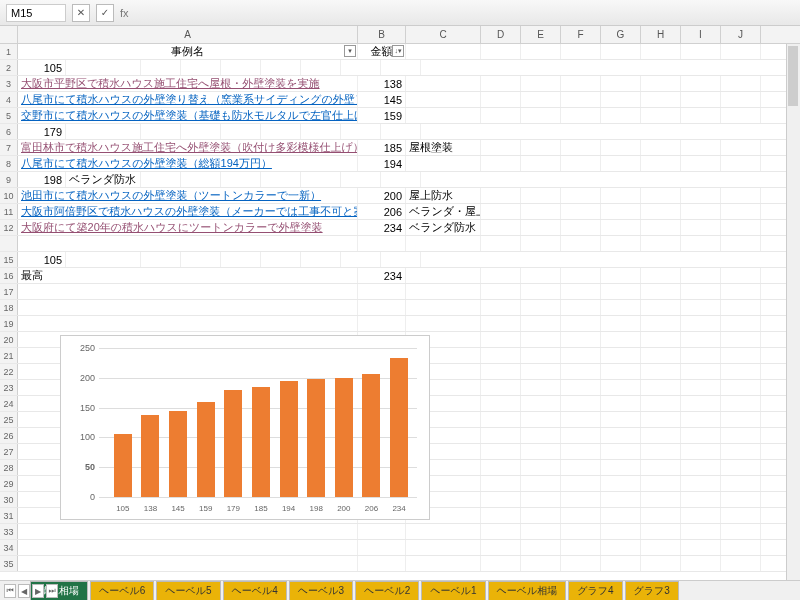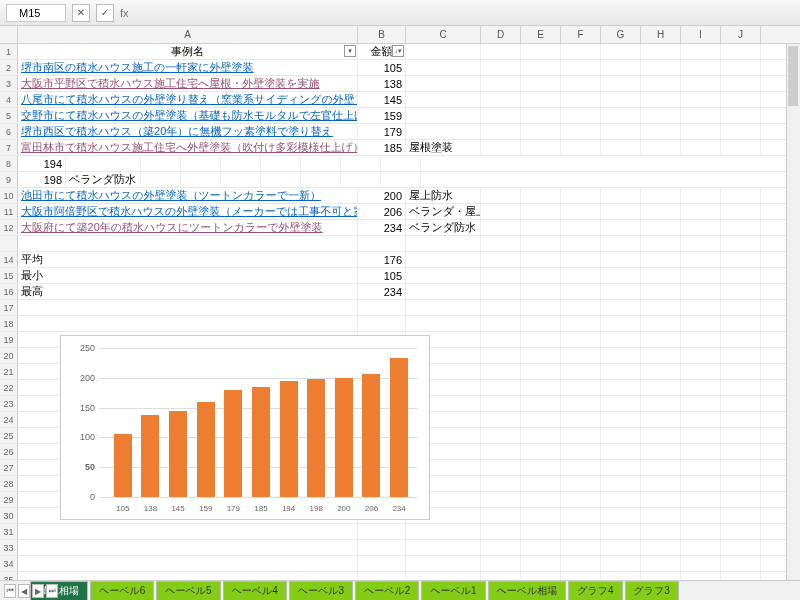--- a/index.html
+++ b/index.html
@@ -1,20 +1,20 @@
 <!DOCTYPE html>
 <html><head>
 <meta charset="utf-8">
 <style>
 * { box-sizing: border-box; margin: 0; padding: 0; }
 body { font-family: "Meiryo", "MS PGothic", sans-serif; font-size: 11px; background: #fff; width: 800px; height: 600px; overflow: hidden; position: relative; }
 
 .toolbar { height: 26px; background: linear-gradient(#f8f8f8,#e8e8e8); border-bottom: 1px solid #ccc; display: flex; align-items: center; gap: 6px; padding: 0 6px; }
 .tb-btn { width: 18px; height: 18px; border: 1px solid #bbb; background: #fff; display: flex; align-items: center; justify-content: center; font-size: 10px; color: #555; }
-.namebox { width: 60px; height: 18px; border: 1px solid #ccc; background:#fff; display:flex; align-items:center; padding:0 12px; font-size:11px; }
+.namebox { width: 60px; height: 18px; border: 1px solid #ccc; background:#fff; display:flex; align-items:center; padding:0 4px; font-size:11px; }
 .fx { color:#777; font-size:11px; }
 
 .grid { position: relative; }
 .col-headers { display:flex; height:18px; background:#f3f3f3; border-bottom:1px solid #d0d0d0; }
 .rownum-col { width:18px; background:#f3f3f3; border-right:1px solid #d0d0d0; }
 .colh { border-right:1px solid #d0d0d0; display:flex; align-items:center; justify-content:center; color:#555; font-size:10px; }
 .colA { width:340px; } .colB { width:48px; } .colC { width:75px; }
 .col-other { width:40px; }
 
 .rows { }
@@ -34,21 +34,21 @@
 .chart-inner { position:absolute; left:38px; top:12px; right:12px; bottom:22px; }
 .grid-line { position:absolute; left:0; right:0; border-top:1px solid #ddd; }
 .ytick { position:absolute; left:-28px; width:24px; text-align:right; font-size:9px; color:#666; transform:translateY(-50%); }
 .bars { position:absolute; left:10px; right:4px; top:0; bottom:0; display:flex; align-items:flex-end; justify-content:space-around; }
 .bar { width:18px; background:#ed7d31; }
 .xtick { position:absolute; bottom:-16px; font-size:8px; color:#666; text-align:center; width:26px; transform:translateX(-50%); }
 
 .sheet-tabs { position:absolute; bottom:0; left:0; right:0; height:20px; background:#f0f0f0; border-top:1px solid #ccc; display:flex; align-items:flex-end; padding-left:30px; font-size:10px; }
 .nav-btns { position:absolute; left:4px; bottom:2px; display:flex; gap:2px; }
 .nav-btn { width:12px; height:14px; border:1px solid #bbb; background:#fff; font-size:8px; display:flex; align-items:center; justify-content:center; color:#666; }
-.tab { padding:2px 8px; border:1px solid #bbb; border-bottom:none; background:#84cc16; margin-right:2px; color:#333; }
+.tab { padding:2px 8px; border:1px solid #bbb; border-bottom:none; background:#eab308; margin-right:2px; color:#333; }
 .tab.active { background:#217346; color:#fff; }
 .scroll-v { position:absolute; right:0; top:44px; bottom:20px; width:14px; background:#f0f0f0; border-left:1px solid #ccc; }
 .scroll-v-thumb { position:absolute; top:2px; left:1px; width:10px; height:60px; background:#cdcdcd; }
 </style>
 </head>
 <body>
 
 <div class="toolbar">
   <div class="namebox">M15</div>
   <span class="tb-btn">✕</span>
@@ -79,23 +79,20 @@
         <div class="cell cOther"></div>
         <div class="cell cOther"></div>
         <div class="cell cOther"></div>
         <div class="cell cOther"></div>
         <div class="cell cOther"></div>
         <div class="cell cOther"></div>
         <div class="cell cOther"></div>
       </div>
       <div class="row">
         <div class="rnum">2</div>
-        <div class="cell cA">
-          <span class="link">堺市南区の積水ハウス施工の一軒家に外壁塗装</span>
-        </div>
         <div class="cell cB">105</div>
         <div class="cell cC"></div>
         <div class="cell cOther"></div>
         <div class="cell cOther"></div>
         <div class="cell cOther"></div>
         <div class="cell cOther"></div>
         <div class="cell cOther"></div>
         <div class="cell cOther"></div>
         <div class="cell cOther"></div>
       </div>
@@ -139,23 +136,20 @@
         <div class="cell cOther"></div>
         <div class="cell cOther"></div>
         <div class="cell cOther"></div>
         <div class="cell cOther"></div>
         <div class="cell cOther"></div>
         <div class="cell cOther"></div>
         <div class="cell cOther"></div>
       </div>
       <div class="row">
         <div class="rnum">6</div>
-        <div class="cell cA">
-          <span class="link">堺市西区で積水ハウス（築20年）に無機フッ素塗料で塗り替え</span>
-        </div>
         <div class="cell cB">179</div>
         <div class="cell cC"></div>
         <div class="cell cOther"></div>
         <div class="cell cOther"></div>
         <div class="cell cOther"></div>
         <div class="cell cOther"></div>
         <div class="cell cOther"></div>
         <div class="cell cOther"></div>
         <div class="cell cOther"></div>
       </div>
@@ -169,20 +163,23 @@
         <div class="cell cOther"></div>
         <div class="cell cOther"></div>
         <div class="cell cOther"></div>
         <div class="cell cOther"></div>
         <div class="cell cOther"></div>
         <div class="cell cOther"></div>
         <div class="cell cOther"></div>
       </div>
       <div class="row">
         <div class="rnum">8</div>
+        <div class="cell cA">
+          <span class="link">八尾市にて積水ハウスの外壁塗装（総額194万円）</span>
+        </div>
         <div class="cell cB">194</div>
         <div class="cell cC"></div>
         <div class="cell cOther"></div>
         <div class="cell cOther"></div>
         <div class="cell cOther"></div>
         <div class="cell cOther"></div>
         <div class="cell cOther"></div>
         <div class="cell cOther"></div>
         <div class="cell cOther"></div>
       </div>
@@ -250,35 +247,21 @@
         <div class="cell cC"></div>
         <div class="cell cOther"></div>
         <div class="cell cOther"></div>
         <div class="cell cOther"></div>
         <div class="cell cOther"></div>
         <div class="cell cOther"></div>
         <div class="cell cOther"></div>
         <div class="cell cOther"></div>
       </div>
       <div class="row">
-        <div class="rnum">14</div>
-        <div class="cell cA">平均</div>
-        <div class="cell cB">176</div>
-        <div class="cell cC"></div>
-        <div class="cell cOther"></div>
-        <div class="cell cOther"></div>
-        <div class="cell cOther"></div>
-        <div class="cell cOther"></div>
-        <div class="cell cOther"></div>
-        <div class="cell cOther"></div>
-        <div class="cell cOther"></div>
-      </div>
-      <div class="row">
         <div class="rnum">15</div>
-        <div class="cell cA">最小</div>
         <div class="cell cB">105</div>
         <div class="cell cC"></div>
         <div class="cell cOther"></div>
         <div class="cell cOther"></div>
         <div class="cell cOther"></div>
         <div class="cell cOther"></div>
         <div class="cell cOther"></div>
         <div class="cell cOther"></div>
         <div class="cell cOther"></div>
       </div>

